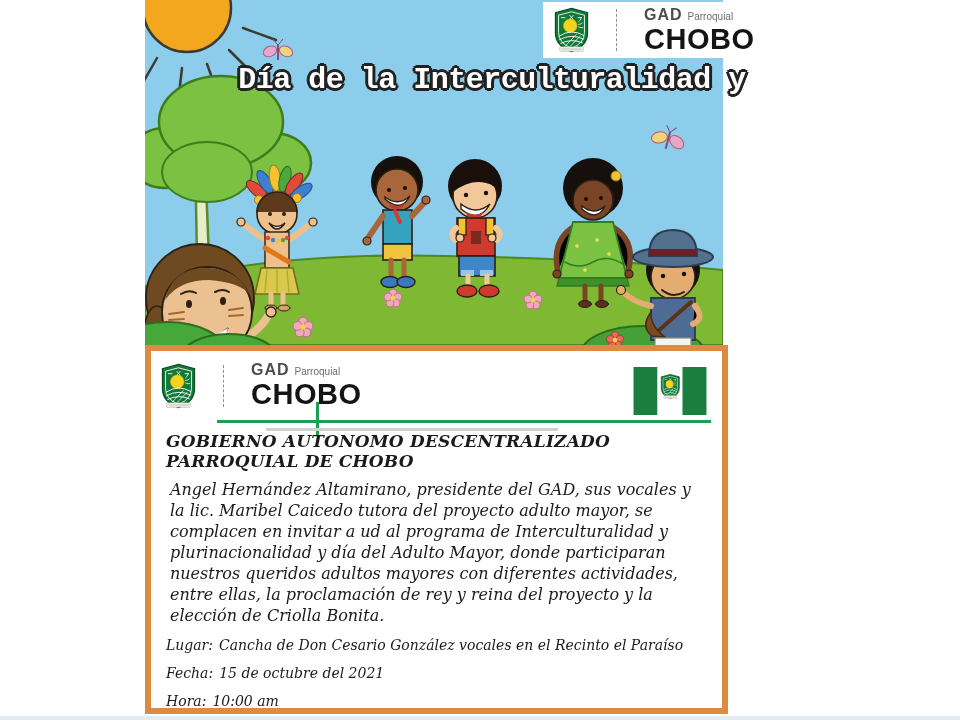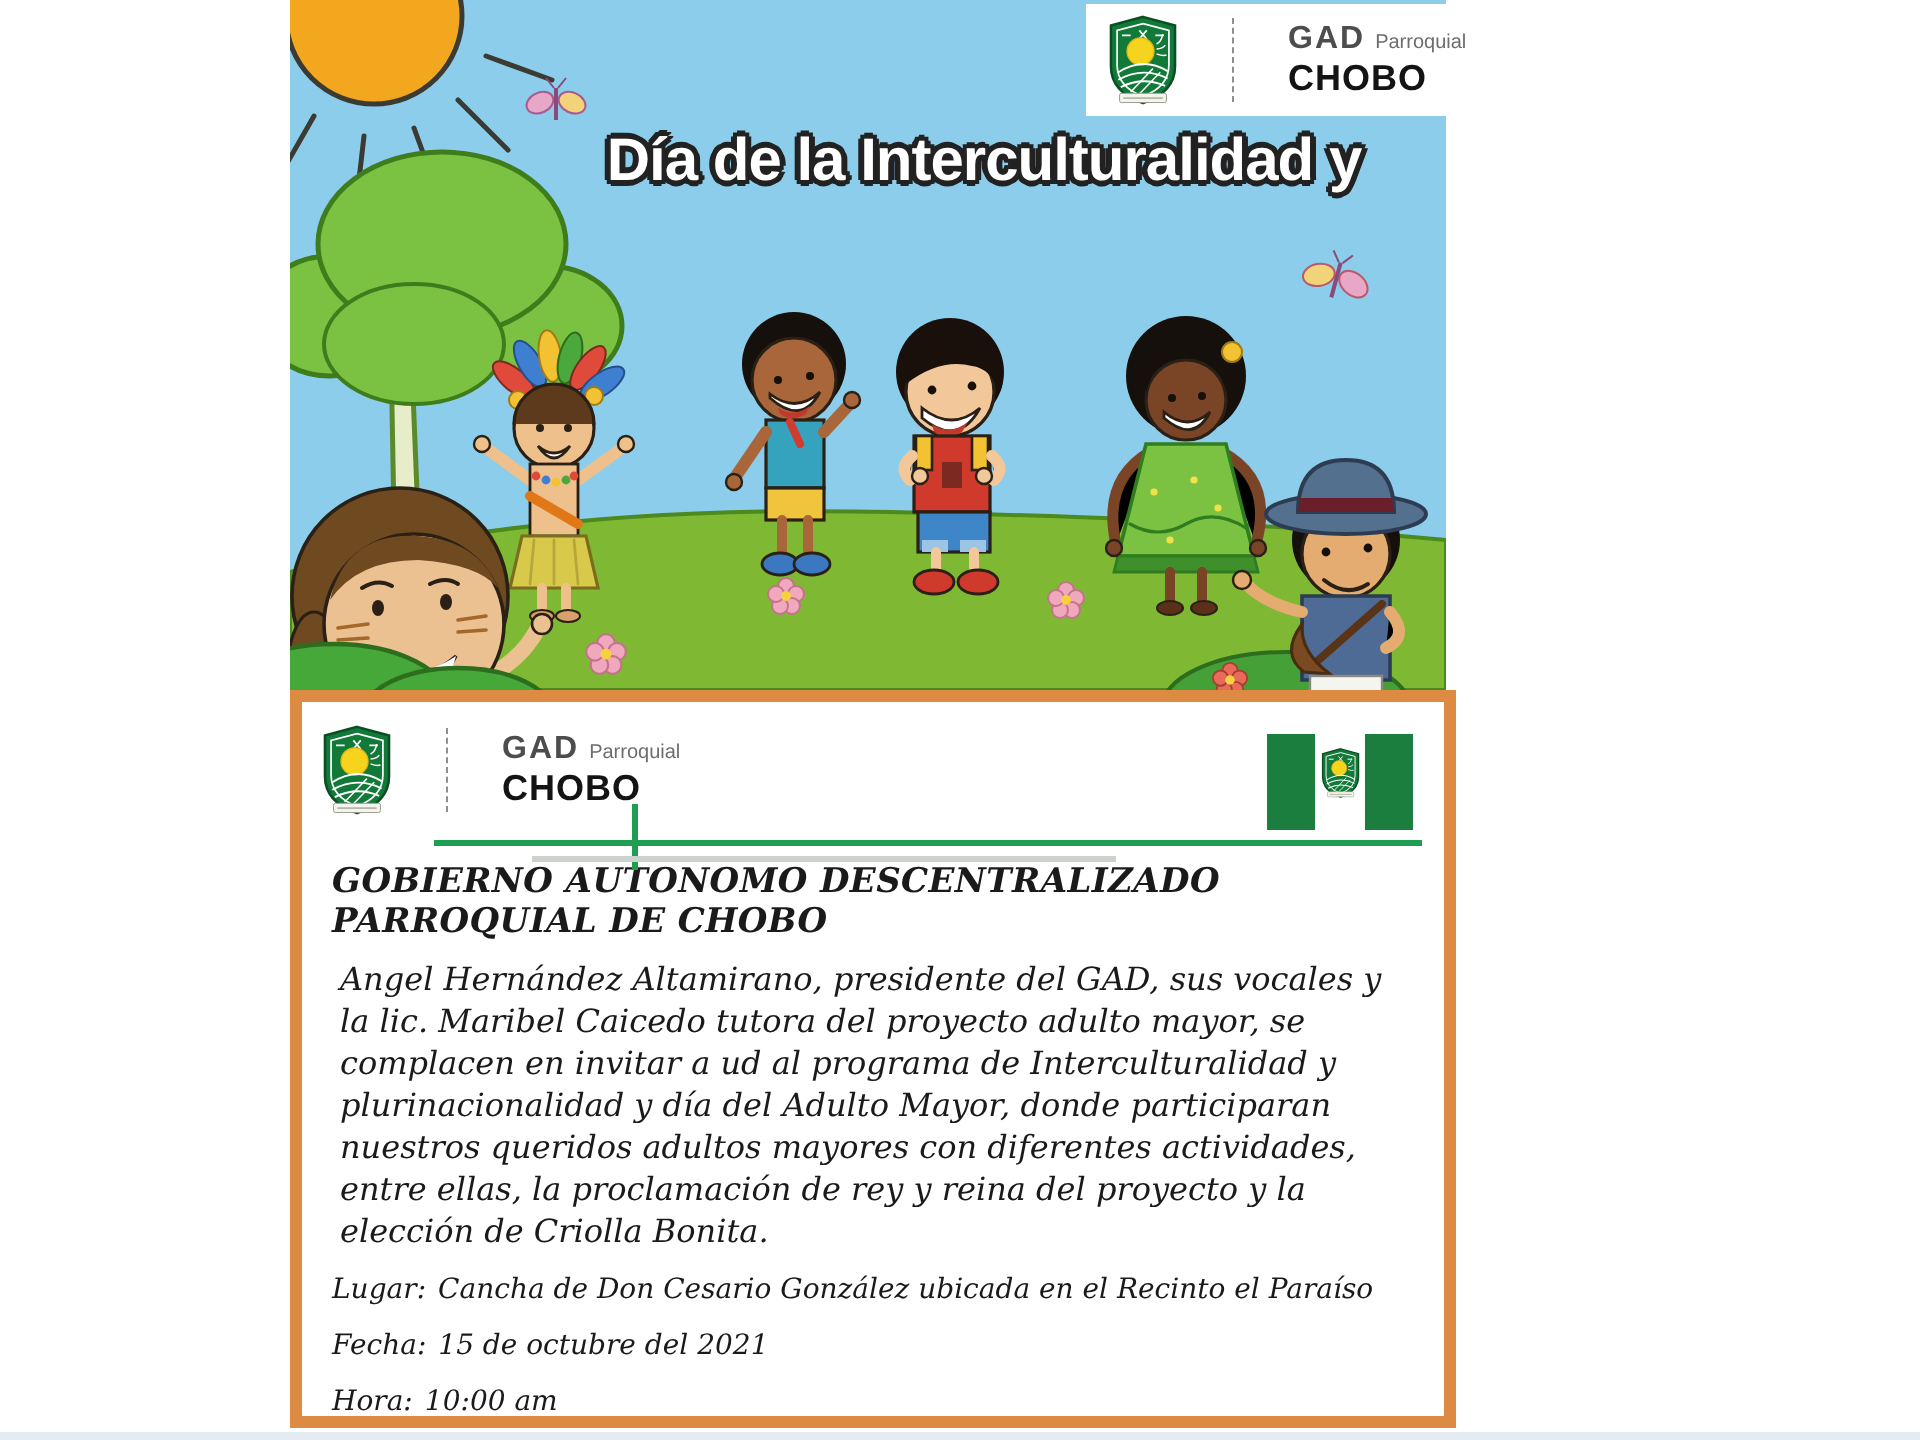--- a/index.html
+++ b/index.html
@@ -3,34 +3,34 @@
 <meta charset="utf-8">
 <style>
   html,body{margin:0;padding:0;background:#ffffff;}
   .page{position:relative;width:960px;height:720px;background:#ffffff;overflow:hidden;
         font-family:"Liberation Sans",sans-serif;}
 
   
   .illo{position:absolute;left:145px;top:0;width:578px;height:345px;display:block;}
 
   .poster-title{position:absolute;left:145px;top:58px;width:694px;text-align:center;z-index:3;
-    font-family:Liberation Sans, sans-serif;font-weight:bold;font-size:30px;line-height:45px;
+    font-family:Liberation Mono, monospace;font-weight:bold;font-size:30px;line-height:45px;
     color:#ffffff;letter-spacing:-0.5px;
     text-shadow:-2px -2px 0 #222,2px -2px 0 #222,-2px 2px 0 #222,2px 2px 0 #222,
                 0 -3px 0 #222,0 3px 0 #222,-3px 0 0 #222,3px 0 0 #222;}
 
   
   .logo{display:flex;align-items:center;gap:20px;}
   .logo .shield{width:37px;height:46px;flex:0 0 auto;}
   .logo-sep{width:0;height:42px;border-left:1.5px dashed #8f8f8f;margin:0 7px 0 6px;}
   .logo-txt{line-height:1;}
   .logo-txt .l1{white-space:nowrap;}
   .logo-txt .gad{font-size:16px;font-weight:bold;color:#4d4d4d;letter-spacing:1px;}
   .logo-txt .parr{font-size:10px;color:#6d6d6d;margin-left:5px;}
-  .logo-txt .chobo{font-size:18px;font-weight:800;color:#141414;letter-spacing:0.5px;margin-top:2px;}
+  .logo-txt .chobo{font-size:29px;font-weight:800;color:#141414;letter-spacing:0.5px;margin-top:2px;}
 
   .logo-plate{position:absolute;left:543px;top:2px;width:181px;height:56px;background:#ffffff;
               z-index:4;display:flex;align-items:center;padding-left:10px;box-sizing:border-box;}
 
   
   .invite{position:absolute;left:145px;top:345px;width:583px;height:369px;box-sizing:border-box;
           background:#ffffff;border:6px solid #dd8a42;}
   .inv-header{position:absolute;left:0;top:0;right:0;height:84px;}
   .inv-logo{position:absolute;left:9px;top:11px;}
   .v-green{position:absolute;left:165px;top:51px;width:3px;height:33px;background:#1d9e50;}
@@ -338,21 +338,21 @@
         <rect x="25" y="0" width="26" height="50" fill="#ffffff"></rect>
         <rect x="51" y="0" width="25" height="50" fill="#1b7e3e"></rect>
         <use href="#shield-sym" transform="translate(27.5,7) scale(0.36)"></use>
       </svg>
     </div>
 
     <div class="inv-content">
       <div class="inv-heading">GOBIERNO AUTONOMO DESCENTRALIZADO PARROQUIAL DE CHOBO</div>
       <p class="inv-par">Angel Hernández Altamirano, presidente del GAD, sus vocales y la lic. Maribel Caicedo tutora del proyecto adulto mayor, se complacen en invitar a ud al programa de Interculturalidad y plurinacionalidad y día del Adulto Mayor, donde participaran nuestros queridos adultos mayores con diferentes actividades, entre ellas, la proclamación de rey y reina del proyecto y la elección de Criolla Bonita.</p>
       <p class="inv-detail">
-        <span class="lbl">Lugar:</span><span>Cancha de Don Cesario González ubicada en el Recinto el Paraíso</span>
+        <span class="lbl">Lugar:</span><span>Cancha de Don Cesario González vocales en el Recinto el Paraíso</span>
       </p>
       <p class="inv-detail">
         <span class="lbl">Fecha:</span><span>15 de octubre del 2021</span>
       </p>
       <p class="inv-detail">
         <span class="lbl">Hora:</span><span>10:00 am</span>
       </p>
 
     </div>
   </div>

